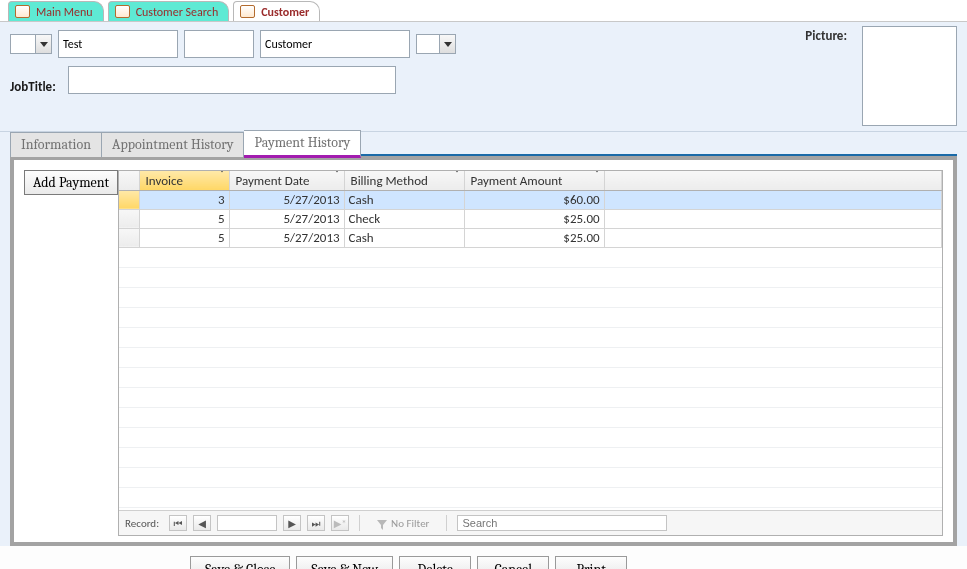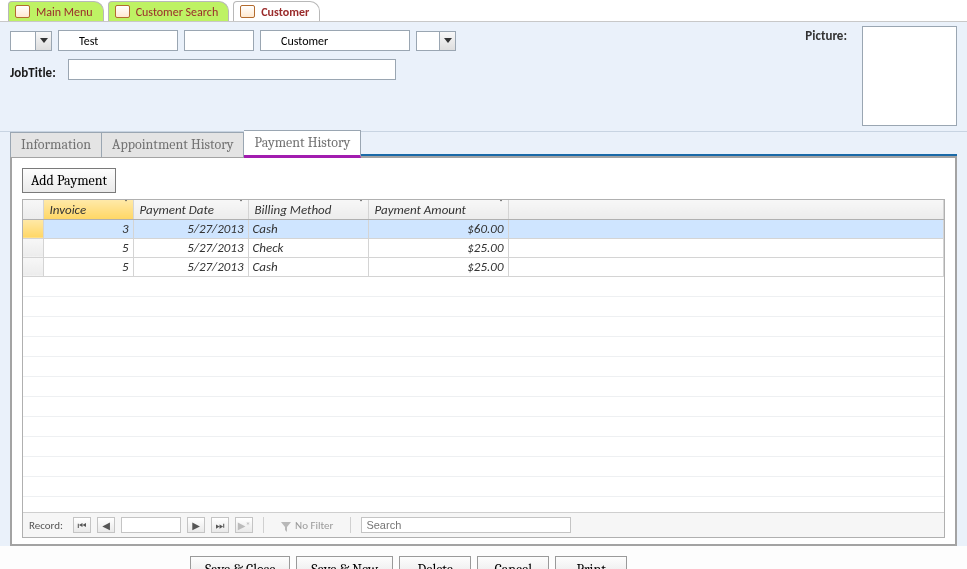--- a/index.html
+++ b/index.html
@@ -26,21 +26,21 @@
     display: flex;
     align-items: center;
     gap: 6px;
     height: 20px;
     padding: 0 10px 0 6px;
     margin-right: 4px;
     border: 1px solid #b8b8b8;
     border-bottom: none;
     border-top-left-radius: 4px;
     border-top-right-radius: 10px;
-    background: #bef264;
+    background: #5eead4;
     font-size: 12px;
     color: #9a2b2b;
     cursor: pointer;
   }
   .obj-tab .form-icon {
     display: inline-flex;
     align-items: center;
     justify-content: center;
     width: 15px; height: 13px;
     border: 1px solid #b36b2e;
@@ -72,22 +72,22 @@
     display: flex; align-items: center; justify-content: center;
     cursor: pointer;
   }
   .tri-down {
     width: 0; height: 0;
     border-left: 4px solid transparent;
     border-right: 4px solid transparent;
     border-top: 5px solid #333;
   }
   .text-input {
-    border: 1px solid #9aa6b2; background: #fff; height: 21px;
-    padding: 0 20px; font-family: inherit; font-size: 12px; outline: none;
+    border: 1px solid #9aa6b2; background: #fff; height: 28px;
+    padding: 0 4px; font-family: inherit; font-size: 12px; outline: none;
   }
   .jobtitle-row { display: flex; align-items: flex-end; gap: 12px; margin-top: 8px; }
   .jobtitle-row label { font-size: 13px; color: #1a1a1a; font-weight: 700; }
   .picture-label {
     position: absolute; right: 120px; top: 6px;
     font-size: 13px; font-weight: 700;
   }
   .picture-box {
     position: absolute; right: 10px; top: 4px;
     width: 95px; height: 100px;
@@ -125,25 +125,25 @@
     margin-bottom: -1px;
   }
   .tab-underline {
     flex: 1;
     border-bottom: 2px solid #1a6aa8;
     align-self: flex-end;
     height: 0;
     margin-bottom: 1px;
   }
   .tab-page {
-    border: 2px solid #a3a3a3;
+    border: 4px solid #a3a3a3;
     background: #ffffff;
     height: 390px;
     padding: 10px 10px 6px 10px;
-    display: flex; flex-direction: column;
+    display: flex; 
   }
   .add-payment-btn {
     align-self: flex-start;
     padding: 3px 8px;
     border: 1px solid #7a7a7a;
     background: linear-gradient(#fdfdfd,#eaeaea);
     font-family: Cambria, Georgia, serif;
     font-size: 14px;
     cursor: pointer;
     margin-bottom: 6px;
@@ -155,21 +155,20 @@
     overflow: hidden;
     display: flex; flex-direction: column;
     min-height: 0;
   }
   table.grid {
     border-collapse: collapse;
     width: 100%;
     table-layout: fixed;
     font-family: Calibri, Arial, sans-serif;
     font-size: 13px;
-    font-style: italic;
   }
   .grid th, .grid td {
     border-right: 1px solid #d4d4d4;
     border-bottom: 1px solid #d4d4d4;
     height: 19px;
     white-space: nowrap;
     overflow: hidden;
   }
   .grid thead th {
     background: linear-gradient(#f7f7f7,#ececec);

